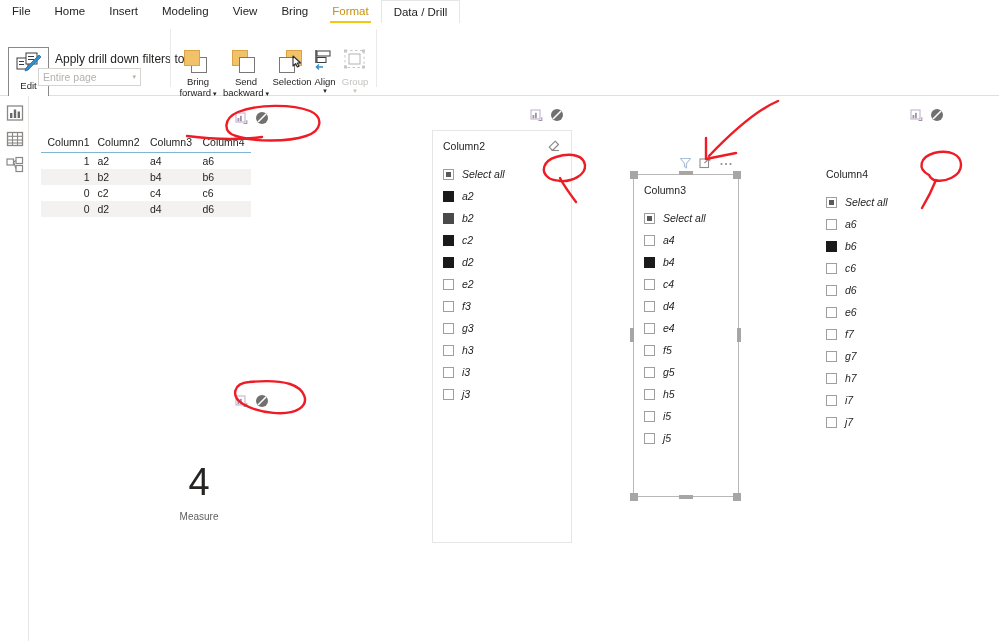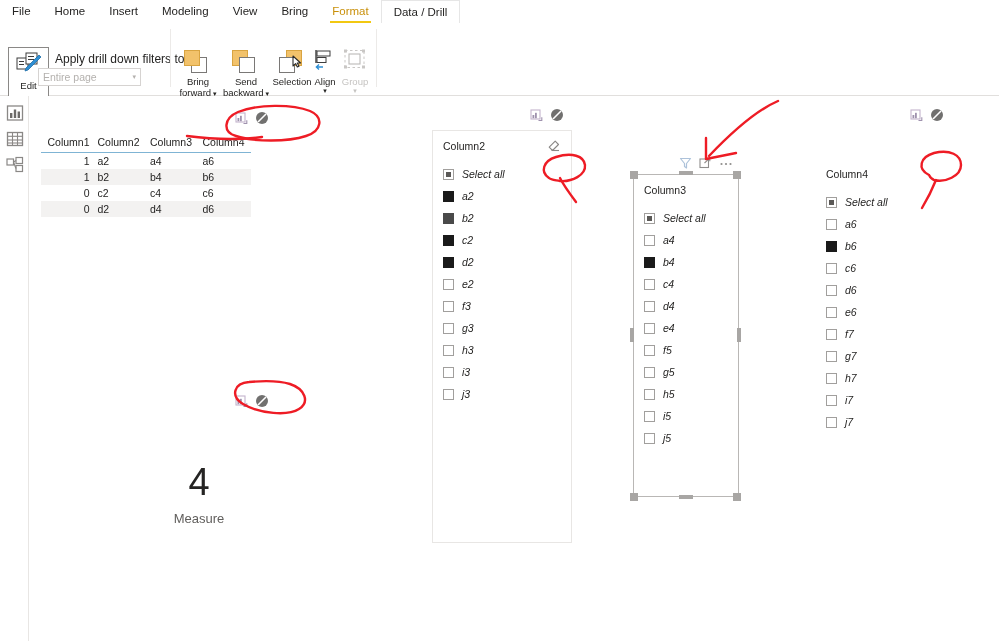--- a/index.html
+++ b/index.html
@@ -119,21 +119,21 @@
   .tbl tr.blank td { height: 9px; padding: 0; }
 
   
   .card-visual {
     position: absolute; left: 110px; top: 365px;
     width: 120px; text-align: center;
   }
   .card-val {
     font-size: 38px; color: #252423; line-height: 42px; font-weight: 400;
   }
-  .card-lbl { font-size: 13px; color: #605e5c; margin-top: 8px; }
+  .card-lbl { font-size: 10px; color: #605e5c; margin-top: 8px; }
 
   
   .slicer {
     position: absolute; background: #ffffff;
     border: 1px solid #e8e6e4;
     padding: 9px 10px 0 10px;
   }
   .slicer.noborder { border: 1px solid transparent; }
   .slicer.selected { border: 1px solid #b9b7b5; }
   .sl-title {

